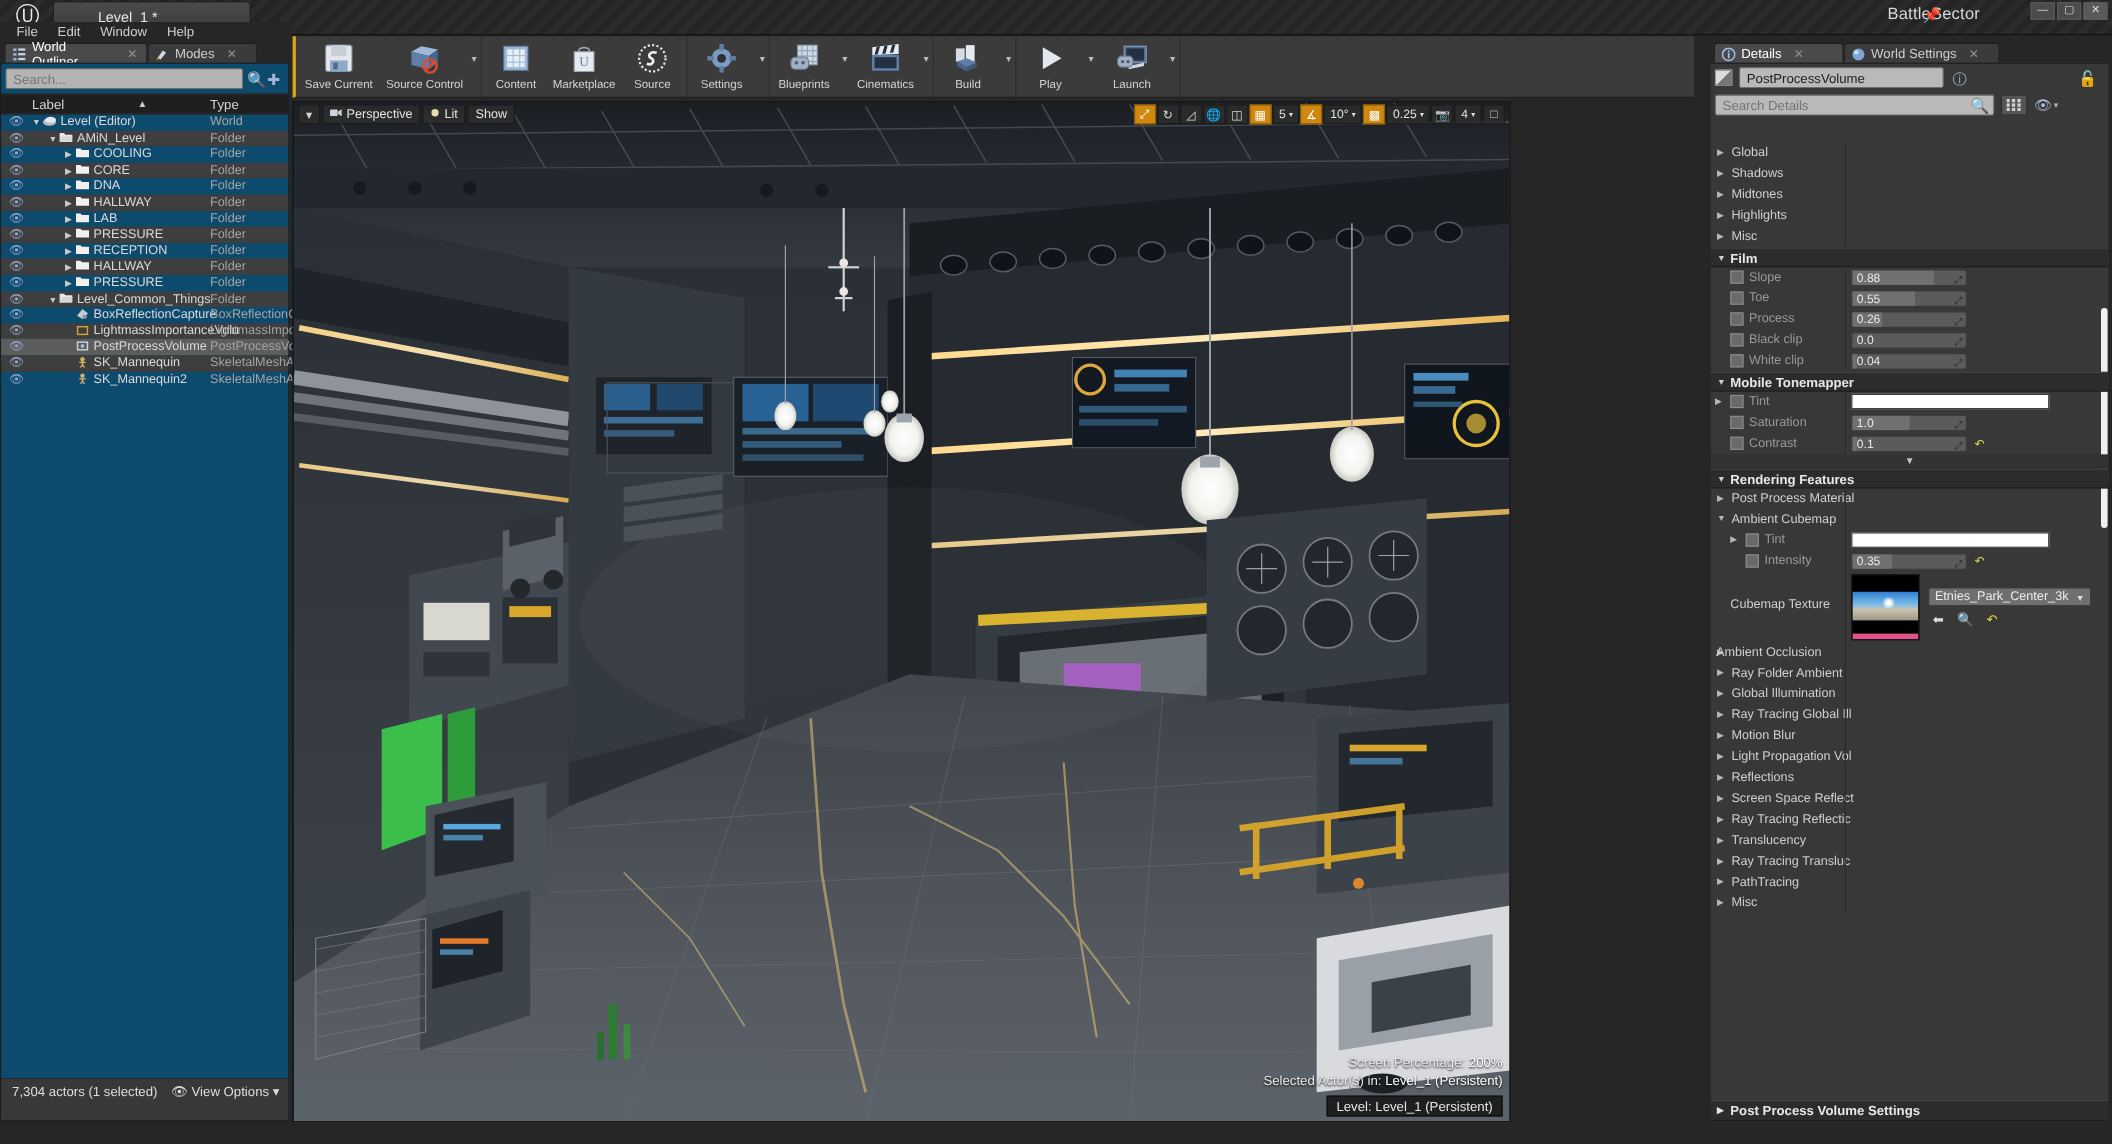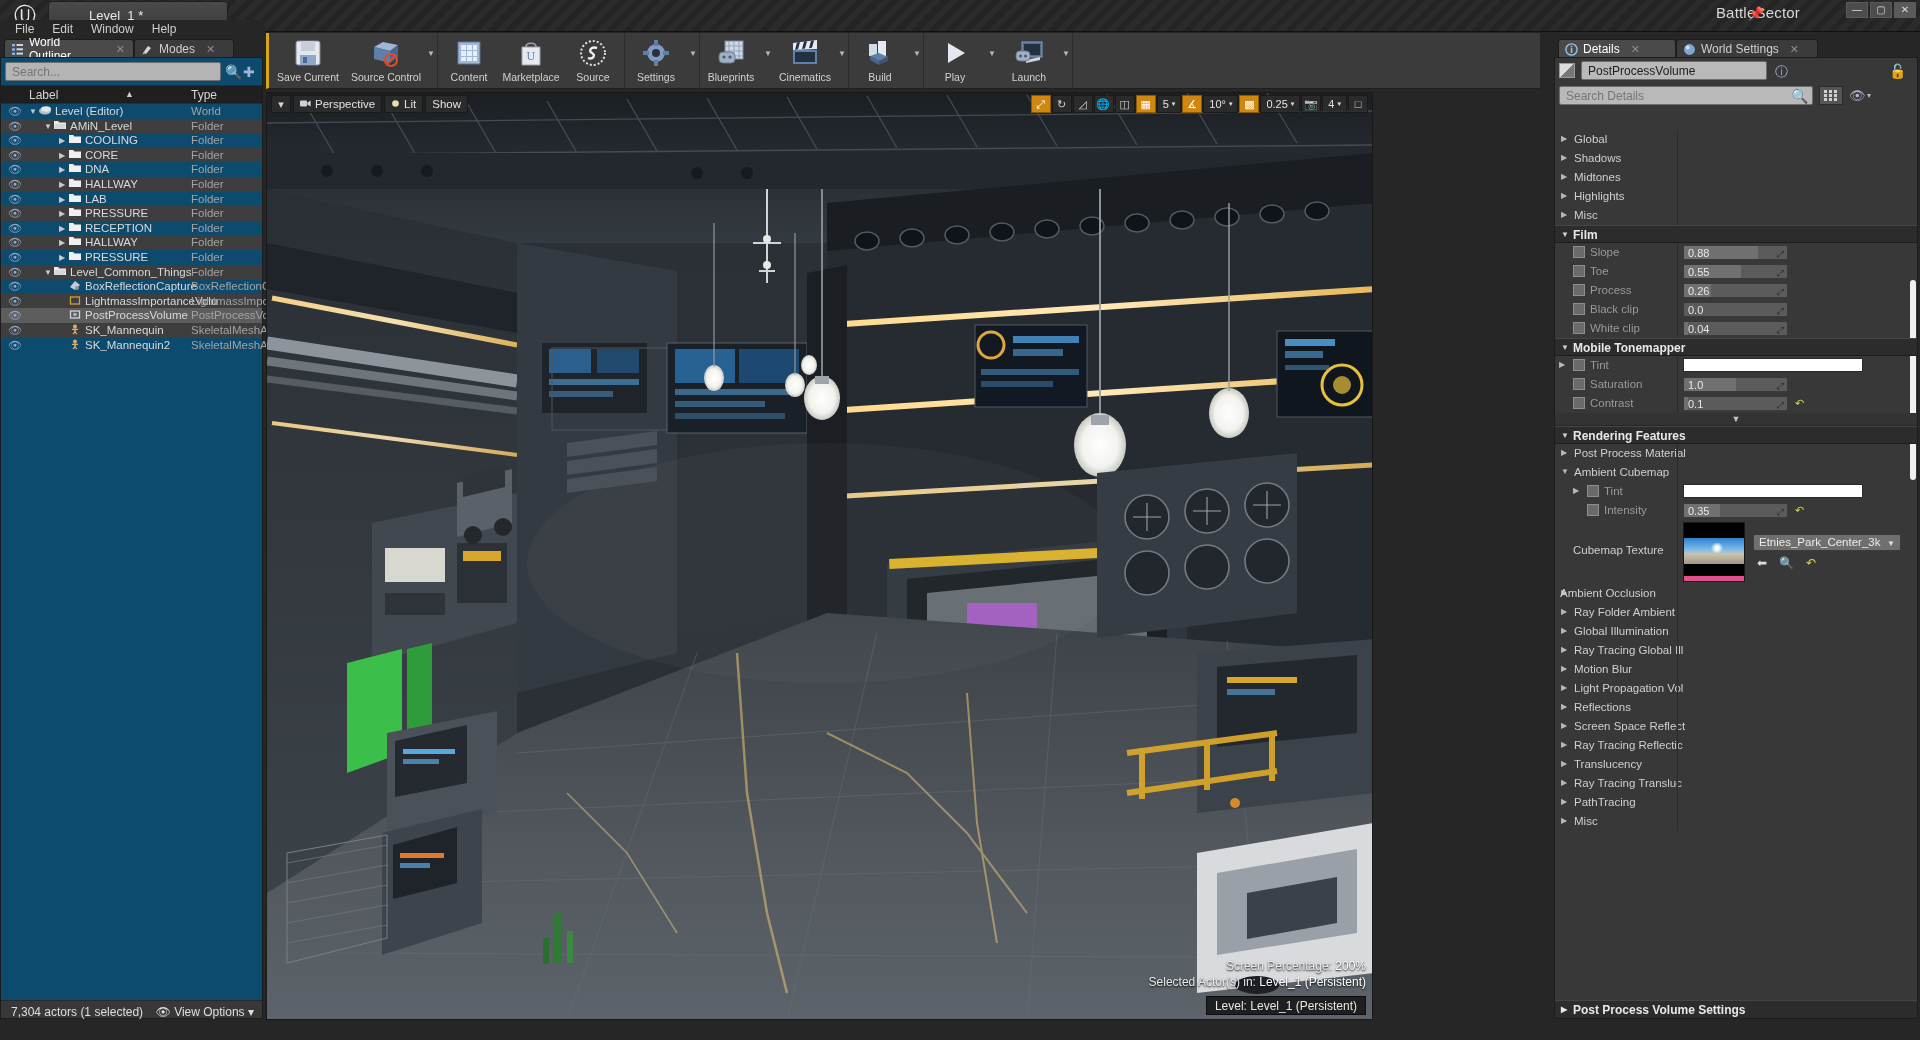--- a/index.html
+++ b/index.html
@@ -103,21 +103,21 @@
     color: #93a7c9; font-size: 11px; line-height: 12px;
   }
   .ol-row .tri {
     position: absolute; top: 1px; color: #c9c9c9; font-size: 8px; line-height: 13px;
   }
   .ol-row .ic { position: absolute; top: 1px; font-size: 11px; line-height: 13px; }
   .ol-row .lbl { position: absolute; top: 1px; line-height: 13px; }
   .ol-row .typ { position: absolute; left: 190px; top: 1px; color: #a3a3a3; line-height: 13px; }
 
   .ol-footer {
-    position: absolute; left: 0; bottom: 0; width: 100%; height: 18px;
+    position: absolute; left: 0; bottom: 0; width: 100%; height: 38px;
     border-top: 1px solid #2a2a2a; background: #383838;
     color: #dedede; font-size: 12px;
   }
   .ol-footer .count { position: absolute; left: 10px; top: 4px; }
   .ol-footer .viewopt { position: absolute; right: 8px; top: 4px; color: #dedede; }
 
   
   .toolbar {
     position: absolute; left: 266px; top: 33px; width: 1274px; height: 56px;
     background: #3b3b3b; border-bottom: 1px solid #1f1f1f;

